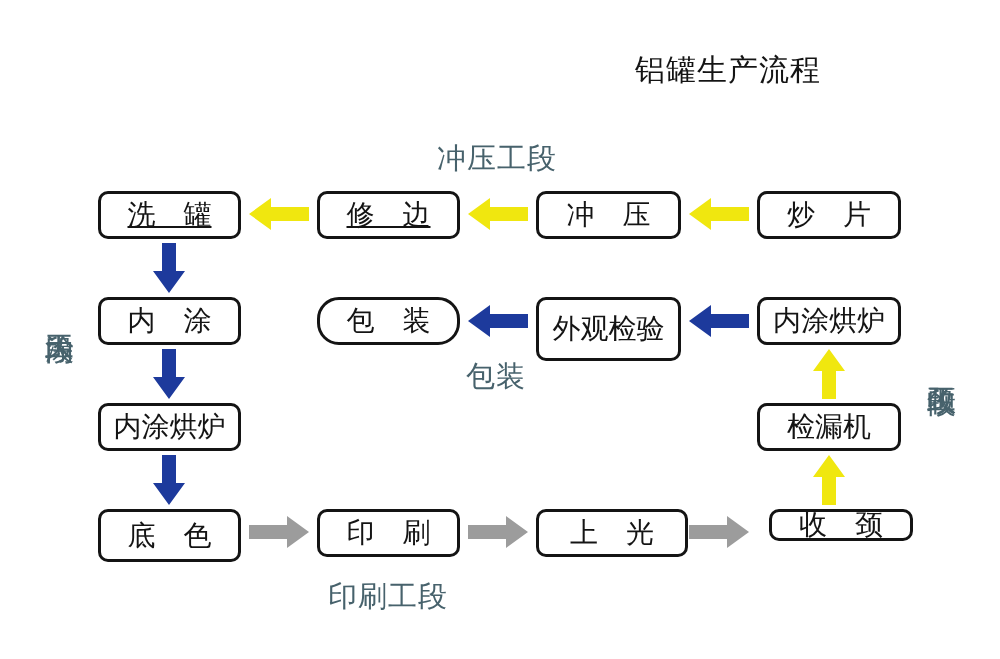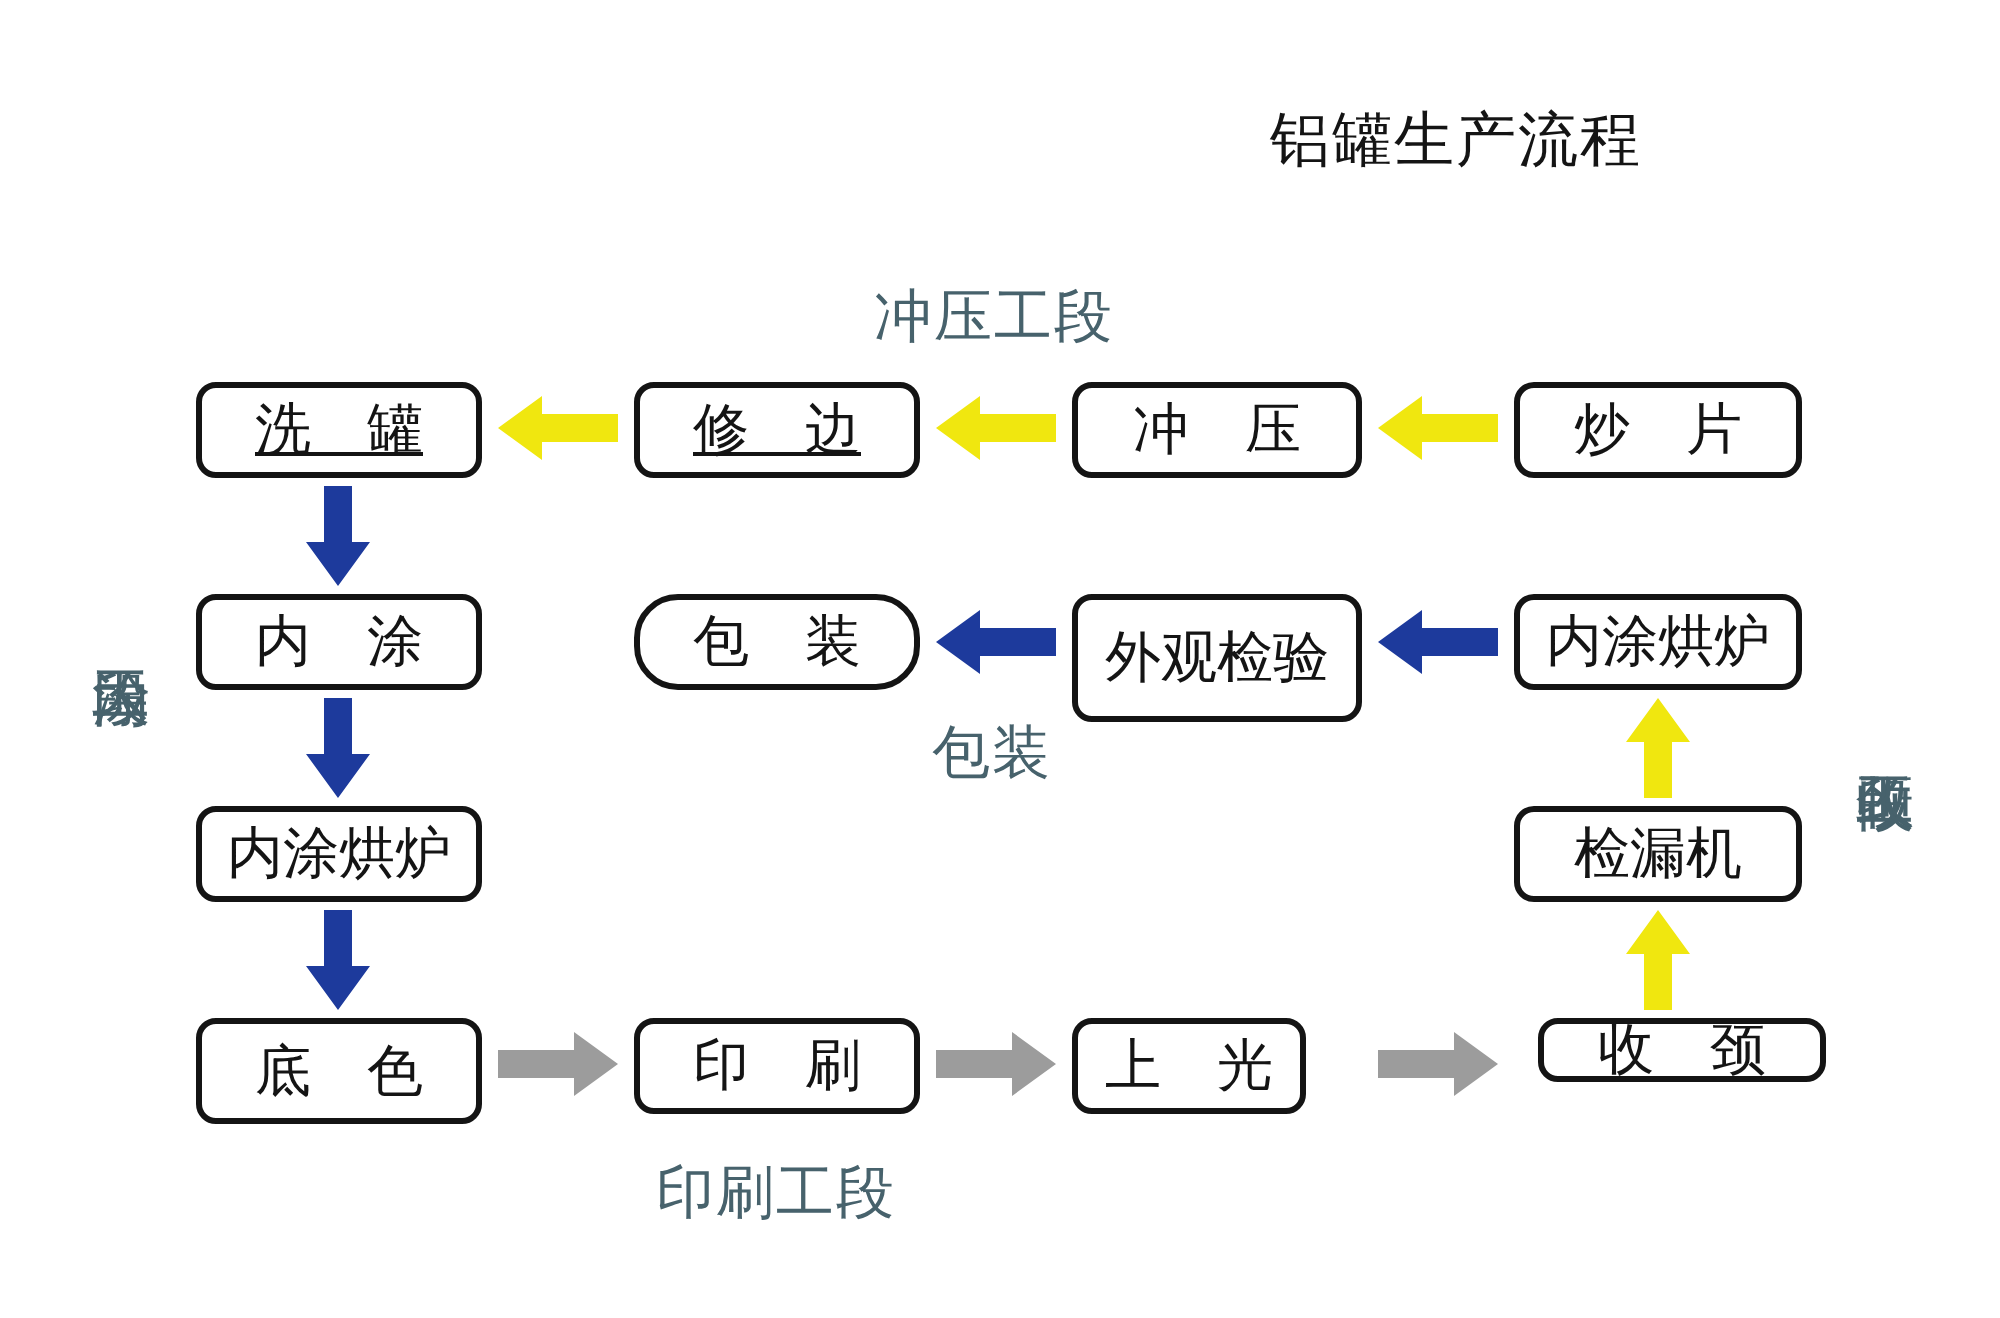--- a/index.html
+++ b/index.html
@@ -67,21 +67,21 @@
   <div class="node" style="left:98px; top:297px; width:143px; height:48px;">内　涂</div>
   <div class="node" style="left:317px; top:297px; width:143px; height:48px;border-radius:22px;">包　装</div>
   <div class="node" style="left:536px; top:297px; width:145px; height:64px;">外观检验</div>
   <div class="node" style="left:757px; top:297px; width:144px; height:48px;">内涂烘炉</div>
 
   <div class="node" style="left:98px; top:403px; width:143px; height:48px;">内涂烘炉</div>
   <div class="node" style="left:757px; top:403px; width:144px; height:48px;">检漏机</div>
 
   <div class="node" style="left:98px; top:509px; width:143px; height:53px;">底　色</div>
   <div class="node" style="left:317px; top:509px; width:143px; height:48px;">印　刷</div>
-  <div class="node" style="left:536px; top:509px; width:117px; height:48px;">上　光</div>
+  <div class="node" style="left:536px; top:509px; width:152px; height:48px;">上　光</div>
   <div class="node" style="left:757px; top:509px; width:144px; height:32px;margin-left:12px;">收　颈</div>
 
   <div id="arrow-layer">
       <svg class="arrow" width="60" height="36" viewBox="0 0 60 36" style="left: 249px; top: 196px;">
         <polygon points="0,18 22,2 22,11 60,11 60,25 22,25 22,34" fill="#f0e70f"></polygon>
       </svg>
       <svg class="arrow" width="60" height="36" viewBox="0 0 60 36" style="left: 468px; top: 196px;">
         <polygon points="0,18 22,2 22,11 60,11 60,25 22,25 22,34" fill="#f0e70f"></polygon>
       </svg>
       <svg class="arrow" width="60" height="36" viewBox="0 0 60 36" style="left: 689px; top: 196px;">

